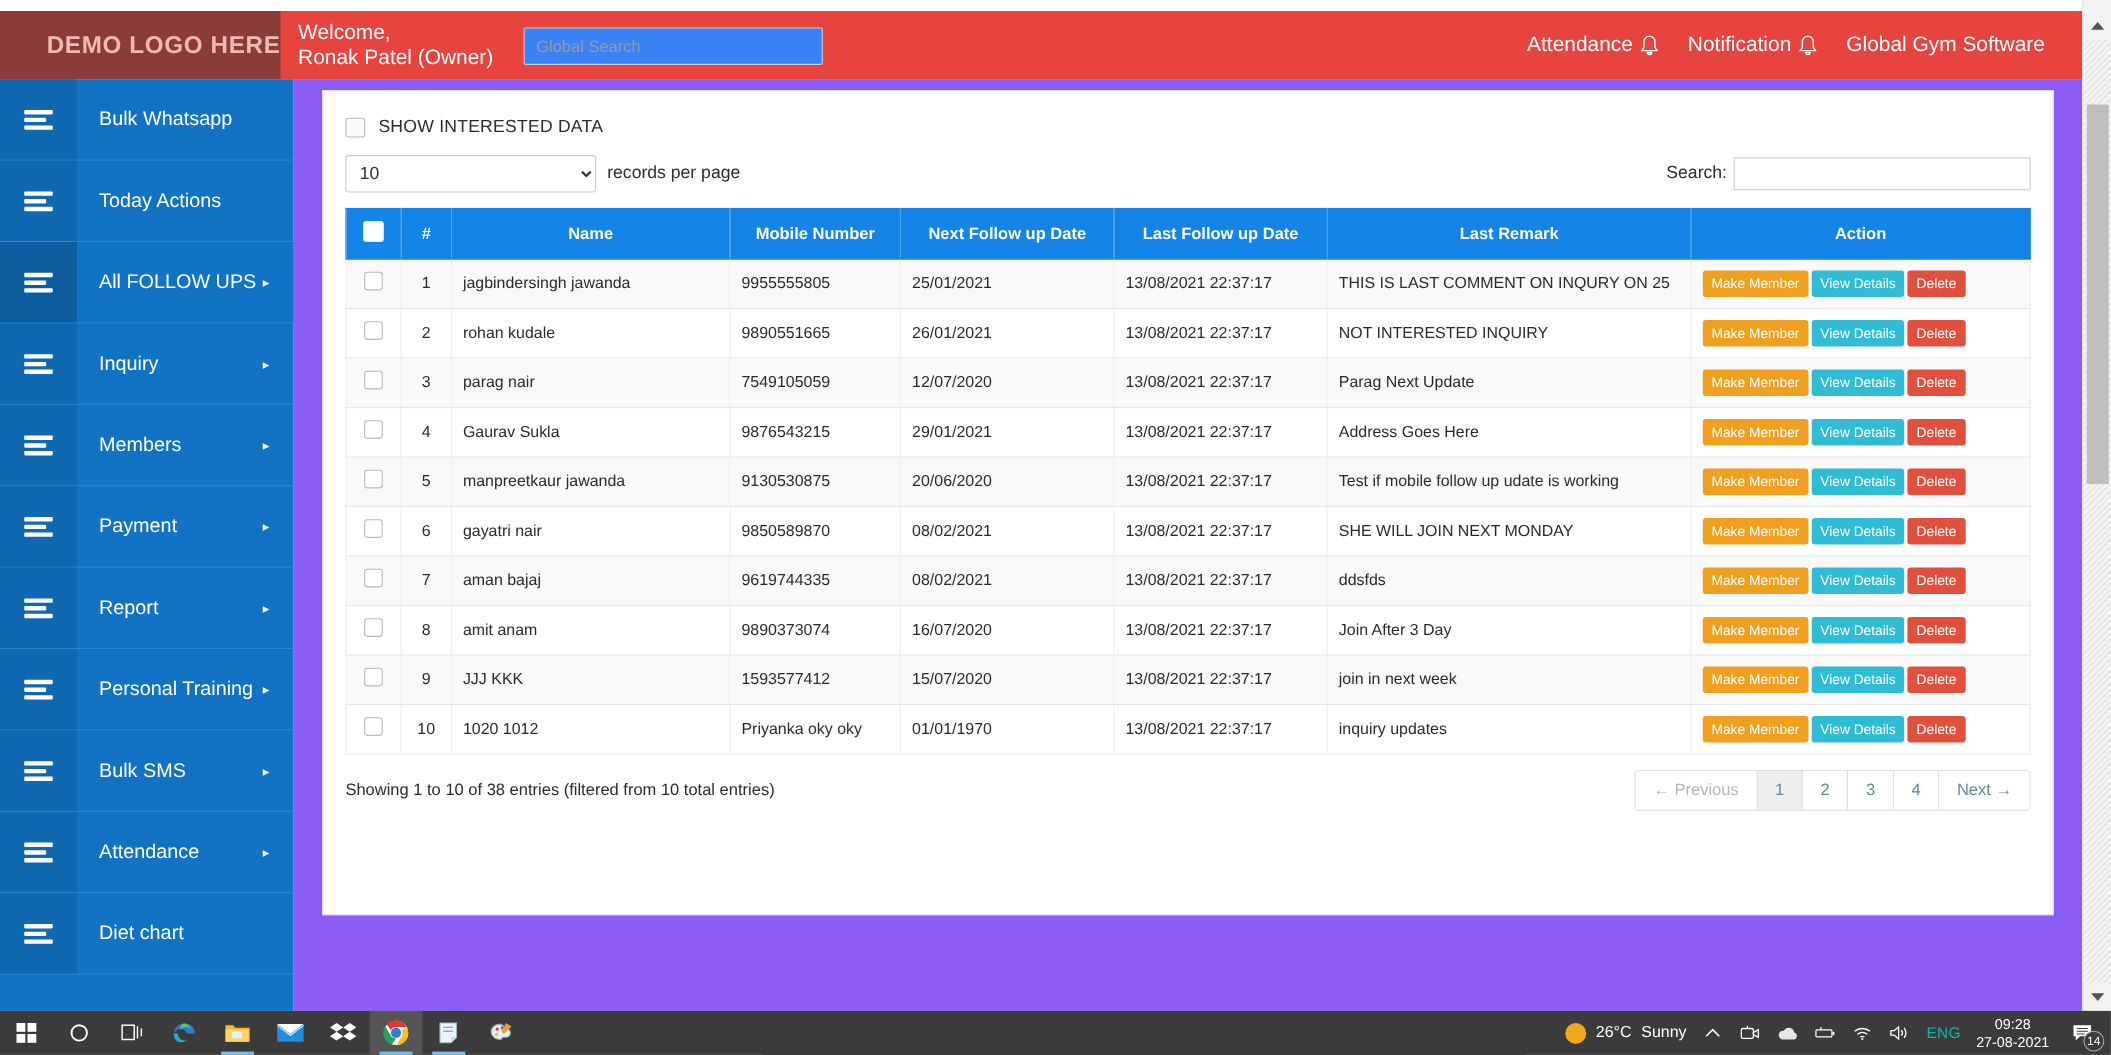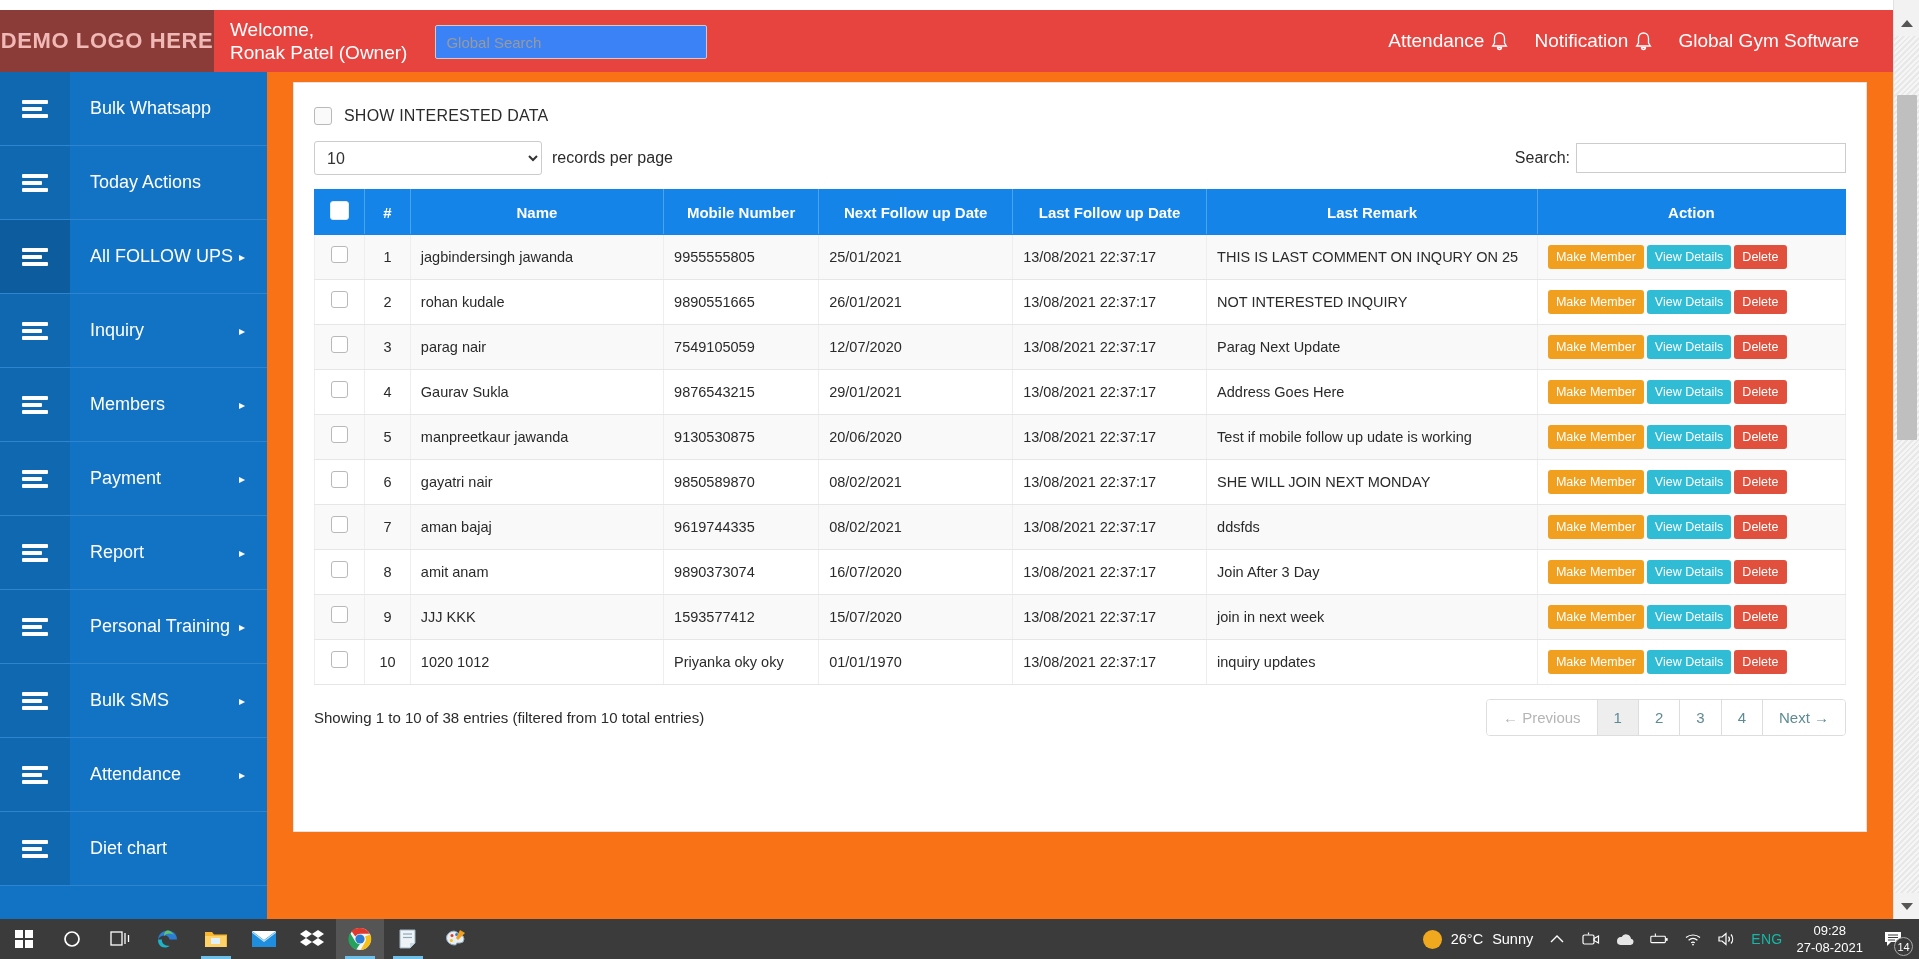--- a/index.html
+++ b/index.html
@@ -10,21 +10,21 @@
     background: #ffffff;
   }
   #app { position: relative; width: 1919px; height: 959px; overflow: hidden; background:#fff; }
 
   
   .header {
     position: absolute; top: 10px; left: 0; width: 1893px; height: 62px;
     background: #e74440; display: flex; align-items: stretch; z-index: 20;
   }
   .logo-box {
-    width: 214px; background: #8c3c38; display: flex; align-items: center; justify-content: center;
+    width: 255px; background: #8c3c38; display: flex; align-items: center; justify-content: flex-end;
   }
   .logo-text {
     color: #f1b9b6; font-size: 22px; font-weight: bold; letter-spacing: .6px;
   }
   .welcome {
     color: #fff; font-size: 19px; line-height: 23px; padding: 8px 0 0 16px; white-space: pre-line;
     font-weight: 400;
   }
   .global-search {
     margin: 15px 0 0 28px; width: 272px; height: 34px; background:#3b82f6;
@@ -61,21 +61,21 @@
   .list-icon i:nth-child(2){ height:4px; width:20px; }
   .list-icon i:nth-child(3){ height:4px; width:26px; }
   .nav-label {
     color: #fff; font-size: 18px; padding-left: 20px; flex: 1; white-space: nowrap;
   }
   .nav-caret { color: #fff; font-size: 12px; padding-right: 22px; }
 
   
   .content-area {
     position: absolute; top: 72px; left: 267px; right: 26px; bottom: 40px;
-    background: #f97316; overflow: hidden;
+    background: #8b5cf6; overflow: hidden;
   }
   .panel {
     position: absolute; top: 10px; left: 26px; right: 26px; height: 750px;
     background: #fff; border: 1px solid #e3e3e3;
   }
   .panel-inner { padding: 18px 20px 0 20px; }
 
   .show-interested {
     display: flex; align-items: center; gap: 12px; padding: 6px 0 0 0;
   }

